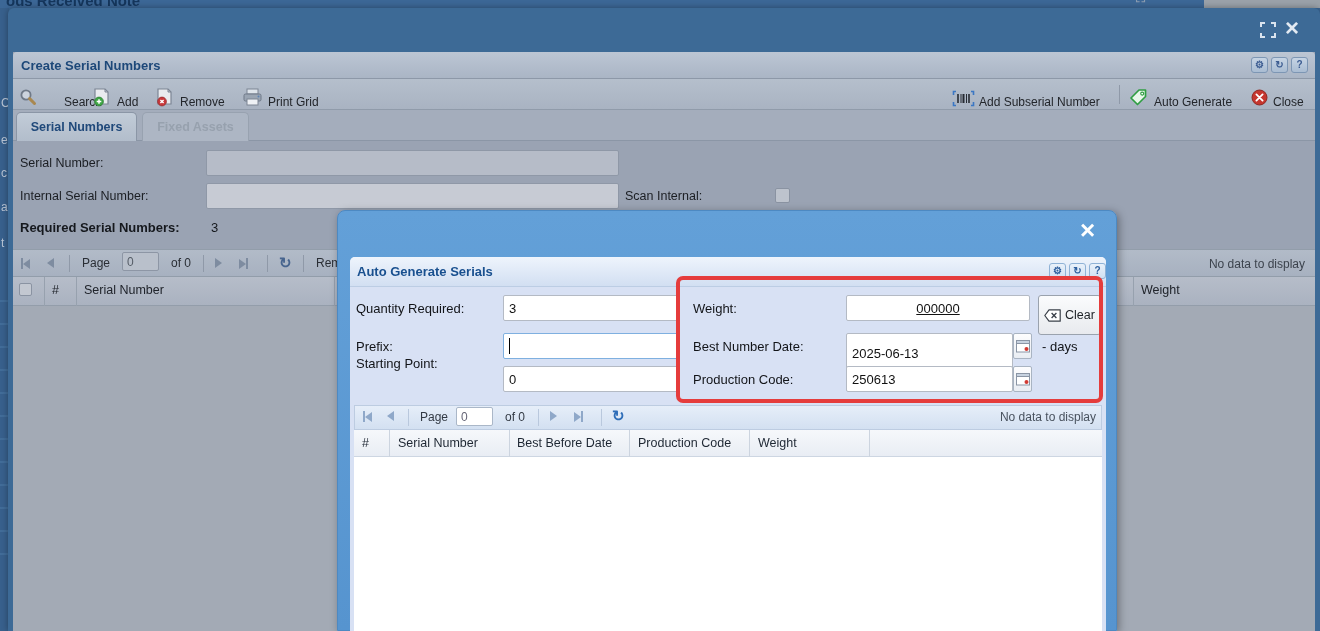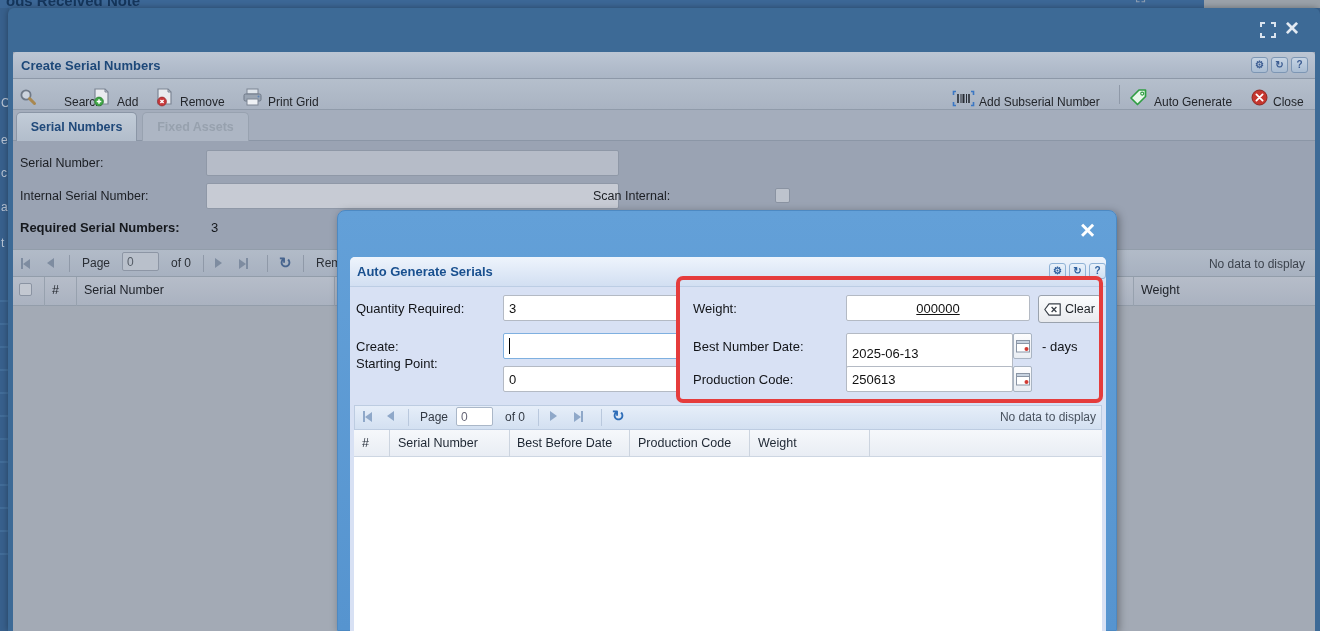--- a/index.html
+++ b/index.html
@@ -192,21 +192,21 @@
     <span>Serial Numbers</span>
   </div>
   <div class="abs tab-idle" style="left:134px;top:104px;width:107px;height:29px;">
     <span>Fixed Assets</span>
   </div>
 
   <div class="abs lbl" style="left:12px;top:148px;">Serial Number:</div>
   <input class="abs oinput" readonly="" style="left: 198px; top: 142px; width: 413px; height: 26px;" value="">
   <div class="abs lbl" style="left:12px;top:181px;">Internal Serial Number:</div>
   <input class="abs oinput2" readonly="" style="left: 198px; top: 175px; width: 413px; height: 26px;" value="">
-  <div class="abs lbl" style="left:585px;top:181px;">Scan Internal:</div>
+  <div class="abs lbl" style="left:617px;top:181px;">Scan Internal:</div>
   <div class="abs chk" style="left:767px;top:180px;width:15px;height:15px;"></div>
   <div class="abs blbl" style="left:12px;top:212px;">Required Serial Numbers:</div>
   <div class="abs dlbl" style="left:203px;top:212px;color:#15181d;">3</div>
 
   <div class="abs pagebar" style="left:5px;top:241px;width:1302px;height:28px;"></div>
   <span class="abs pgbtn" style="left:13px;top:250px;color:#7e8ca0;">
       <span class="pbar"></span>
       <span class="tri-l"></span>
     </span>
   <span class="abs pgbtn" style="left:39px;top:250px;color:#7e8ca0;">
@@ -257,29 +257,29 @@
   </div>
   <div class="abs dtoolbtn" style="left:731px;top:52px;">
     <span>↻</span>
   </div>
   <div class="abs dtoolbtn" style="left:751px;top:52px;">
     <span>?</span>
   </div>
 
   <div class="abs dlbl" style="left:18px;top:90px;">Quantity Required:</div>
   <input class="abs dinput" readonly="" style="left: 165px; top: 84px; width: 177px; height: 26px;" value="3">
-  <div class="abs dlbl" style="left:18px;top:128px;">Create:</div>
+  <div class="abs dlbl" style="left:18px;top:128px;">Prefix:</div>
   <input class="abs dinput focus" readonly="" style="left: 165px; top: 122px; width: 177px; height: 26px;" value="">
   <div class="abs" style="left:171px;top:127px;width:1px;height:16px;background:#000;"></div>
   <div class="abs dlbl" style="left:18px;top:145px;">Starting Point:</div>
   <input class="abs dinput" readonly="" style="left: 165px; top: 155px; width: 177px; height: 26px;" value="0">
 
   <div class="abs dlbl" style="left:355px;top:90px;">Weight:</div>
   <input class="abs dinput" readonly="" style="left: 508px; top: 84px; width: 184px; height: 26px; text-align: center; text-decoration: underline;" value="000000">
-  <div class="abs clearbtn" style="left:700px;top:84px;width:63px;height:28px;">
+  <div class="abs clearbtn" style="left:700px;top:84px;width:63px;height:40px;">
     <span style="display:inline-flex;">
       <svg width="17" height="13" viewBox="0 0 17 13">
           <path d="M5 0.8 L16.2 0.8 L16.2 12.2 L5 12.2 L0.8 6.5 Z" fill="#fff" stroke="#3a4049" stroke-width="1.2" stroke-linejoin="round"></path>
           <path d="M7.6 4 L12.4 9 M12.4 4 L7.6 9" stroke="#3a4049" stroke-width="1.3"></path>
         </svg>
     </span>
     <span>Clear</span>
   </div>
   <div class="abs dlbl" style="left:355px;top:128px;">Best Number Date:</div>
   <input class="abs dinput" readonly="" style="left: 508px; top: 122px; width: 167px; height: 41px;" value="2025-06-13">

